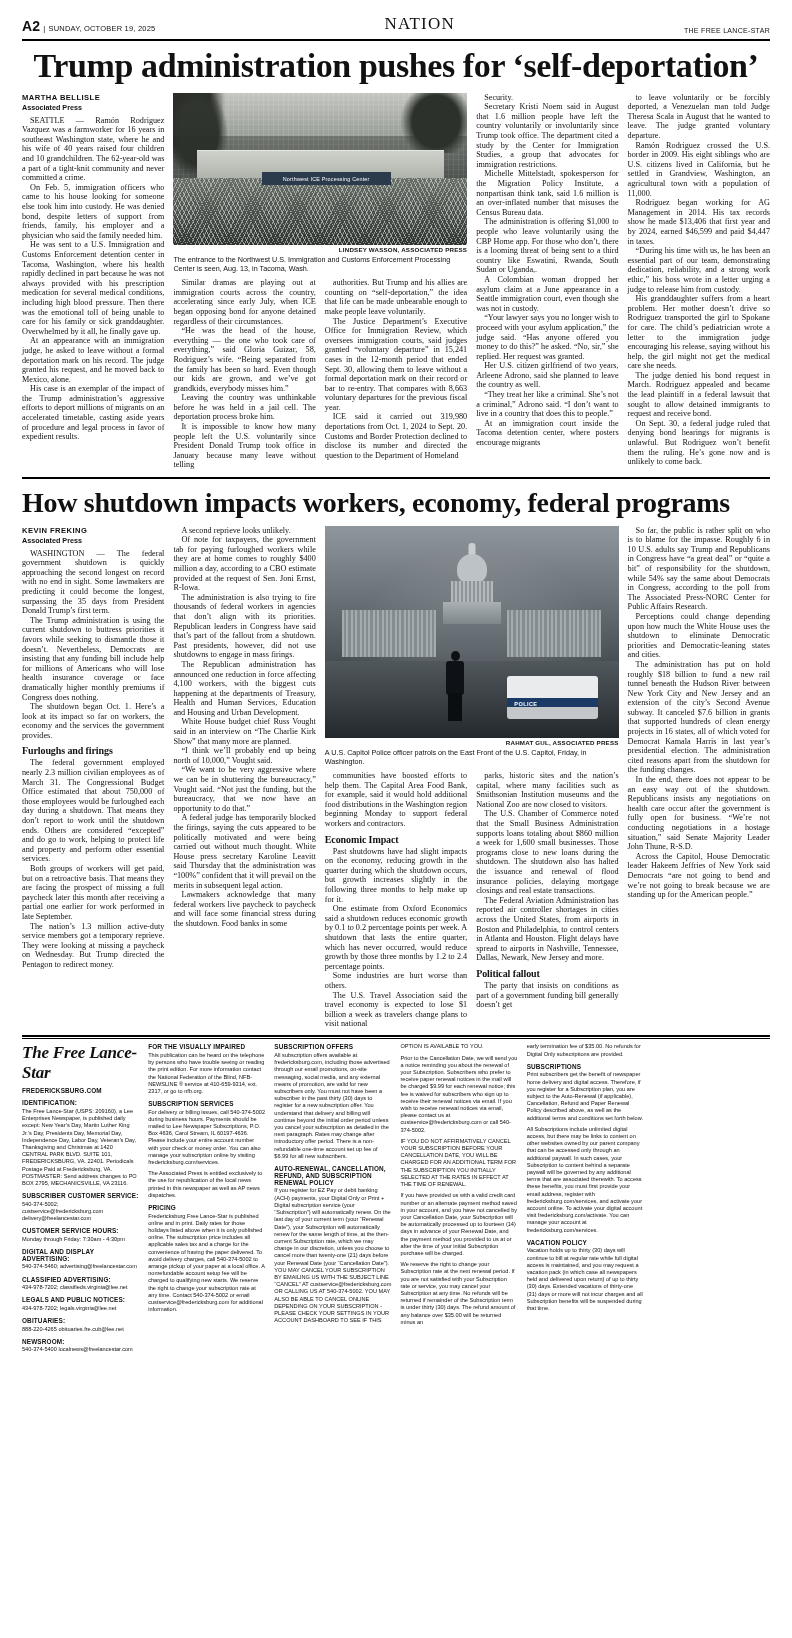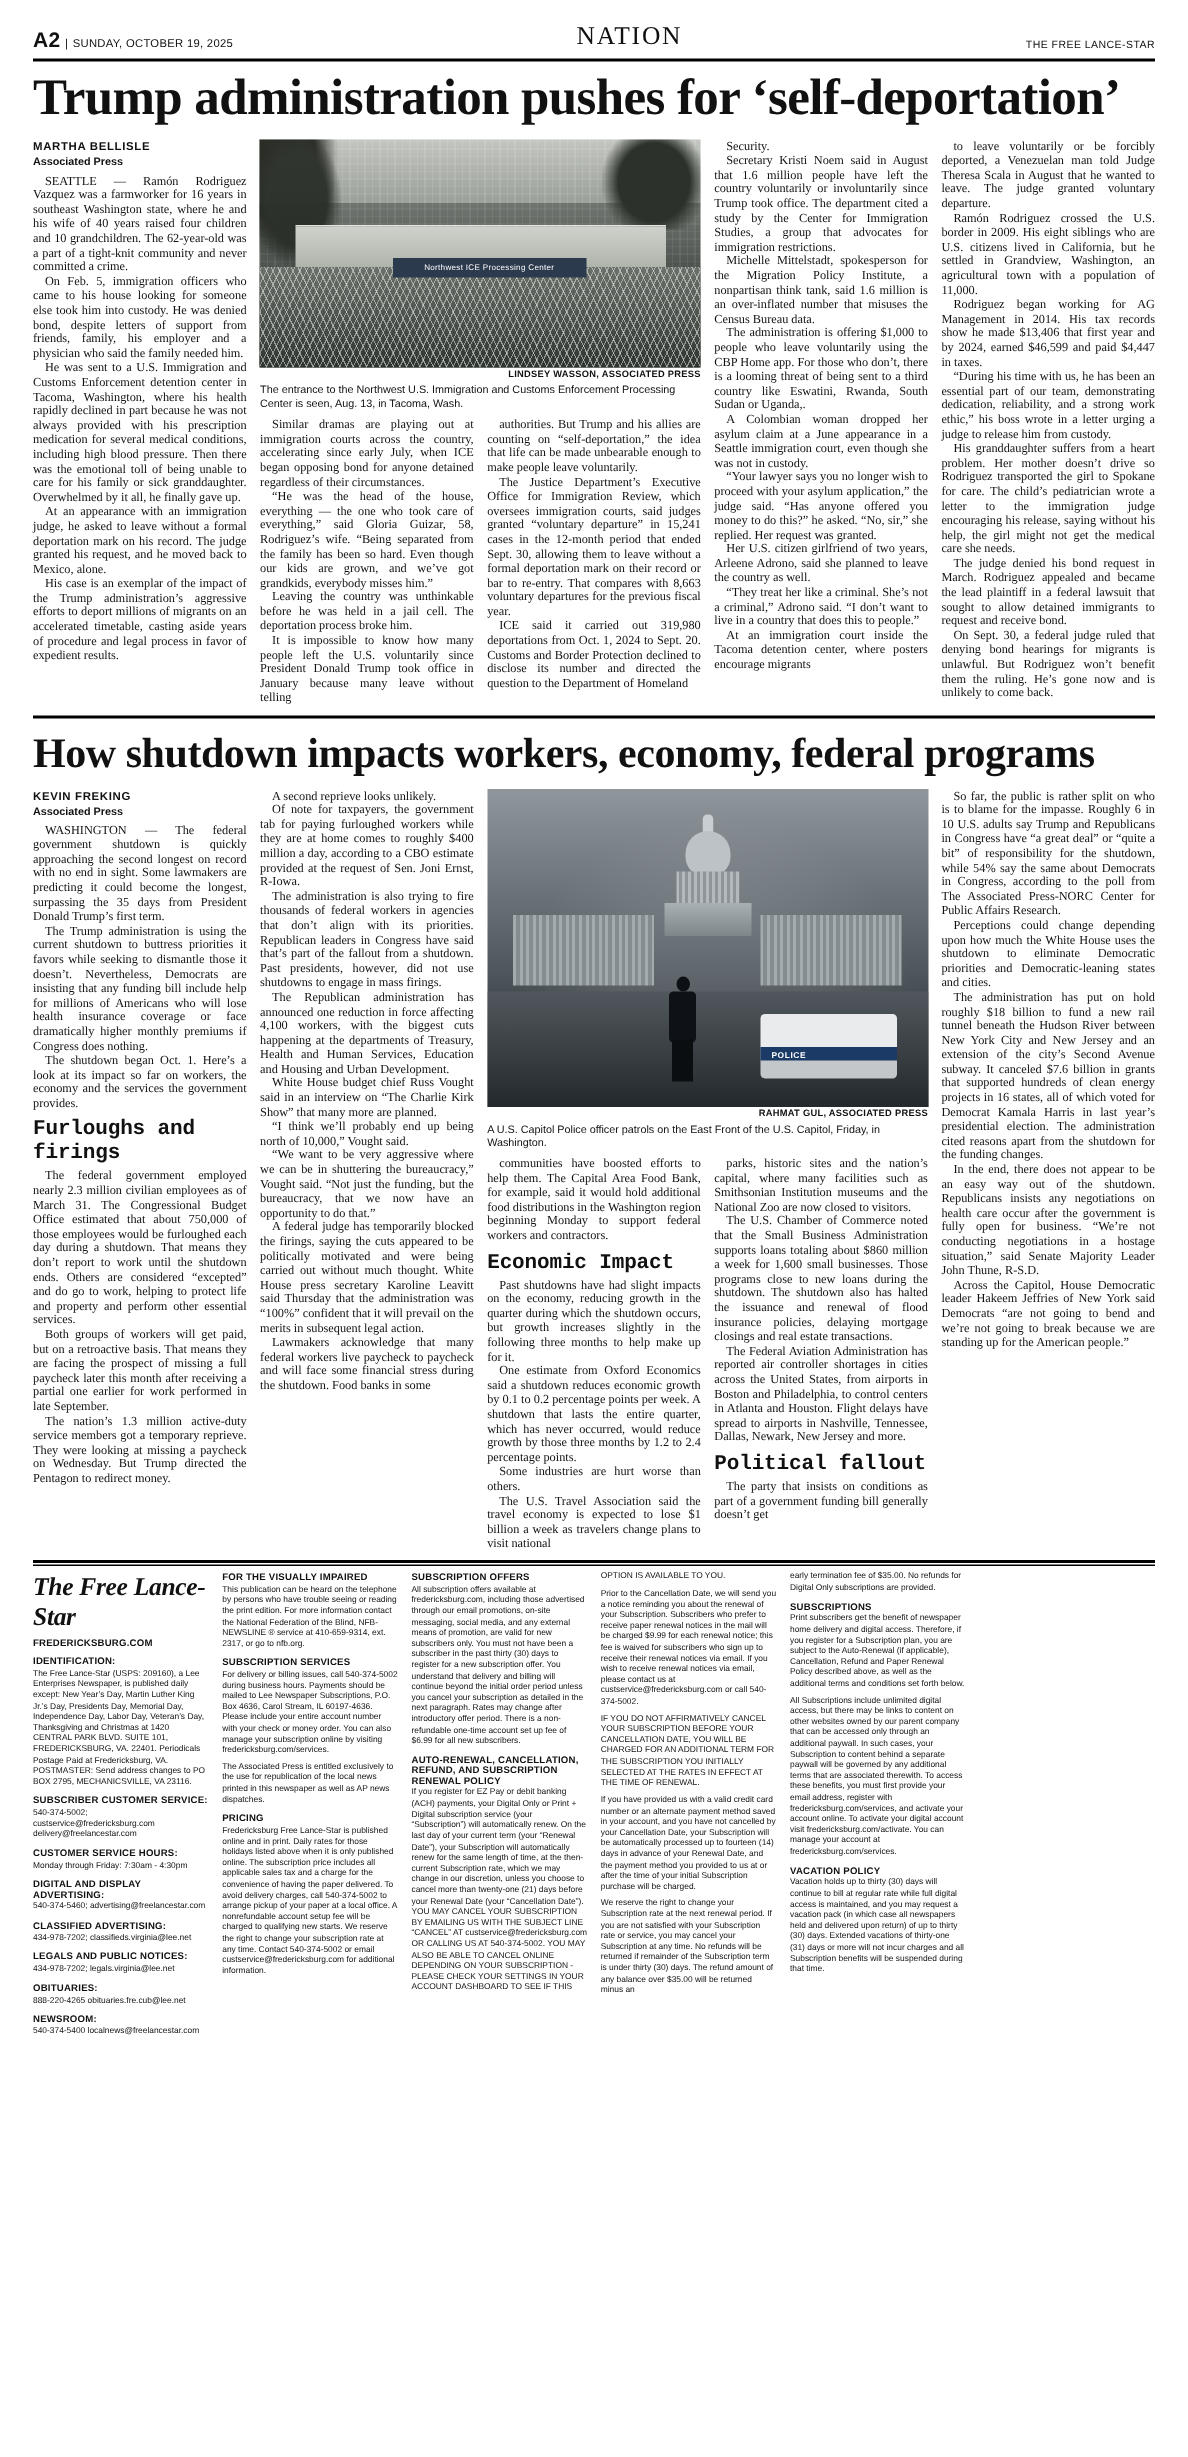--- a/index.html
+++ b/index.html
@@ -23,21 +23,21 @@
   .folio-left .sep { margin:0 3px; }
   .folio-center { font-family:"Liberation Serif", serif; font-size:17px; letter-spacing:1.2px; flex:1; text-align:center; }
   .folio-right { font-family:"Liberation Sans", sans-serif; font-size:7px; letter-spacing:.3px; white-space:nowrap; }
   .rule-heavy { border-top:2.2px solid #000; margin:2px 0 0 0; }
   .rule-thin { border-top:.8px solid #000; }
 
   
   h1.head {
     font-family:"Liberation Serif", serif;
     font-weight:bold; font-size:34px; line-height:1.02;
-    margin:8px 0 9px 0; letter-spacing:-0.4px; text-align:left;
+    margin:8px 0 9px 0; letter-spacing:-0.4px; text-align:center;
   }
   h1.head2 {
     font-family:"Liberation Serif", serif;
     font-weight:bold; font-size:28px; line-height:1.02;
     margin:10px 0 8px 0; letter-spacing:-0.3px;
   }
 
   
   .cols5 { display:grid; grid-template-columns: repeat(5, 1fr); column-gap:9px; }
   .col { position:relative; }
@@ -45,22 +45,22 @@
   .byline-name { font-family:"Liberation Sans", sans-serif; font-weight:bold; font-size:7.6px; letter-spacing:.45px; }
   .byline-org  { font-family:"Liberation Sans", sans-serif; font-weight:bold; font-size:7.2px; margin-top:1px; margin-bottom:4px; }
 
   p.body {
     font-family:"Liberation Serif", serif;
     font-size:8.2px; line-height:9.6px;
     margin:0; text-indent:8px; text-align:justify;
     hyphens:auto; -webkit-hyphens:auto;
   }
   .subhead {
-    font-family:Liberation Mono, monospace; font-weight:bold;
-    font-size:14px; margin:5px 0 2px 0; letter-spacing:-.1px;
+    font-family:Liberation Serif, serif; font-weight:bold;
+    font-size:10px; margin:5px 0 2px 0; letter-spacing:-.1px;
   }
 
   
   .photo { width:100%; position:relative; overflow:hidden; background:#555; }
   .credit {
     font-family:"Liberation Sans", sans-serif; font-weight:bold;
     font-size:6.2px; text-align:right; letter-spacing:.2px; margin-top:1.5px;
   }
   .credit .agcy { font-weight:bold; }
   .caption {

